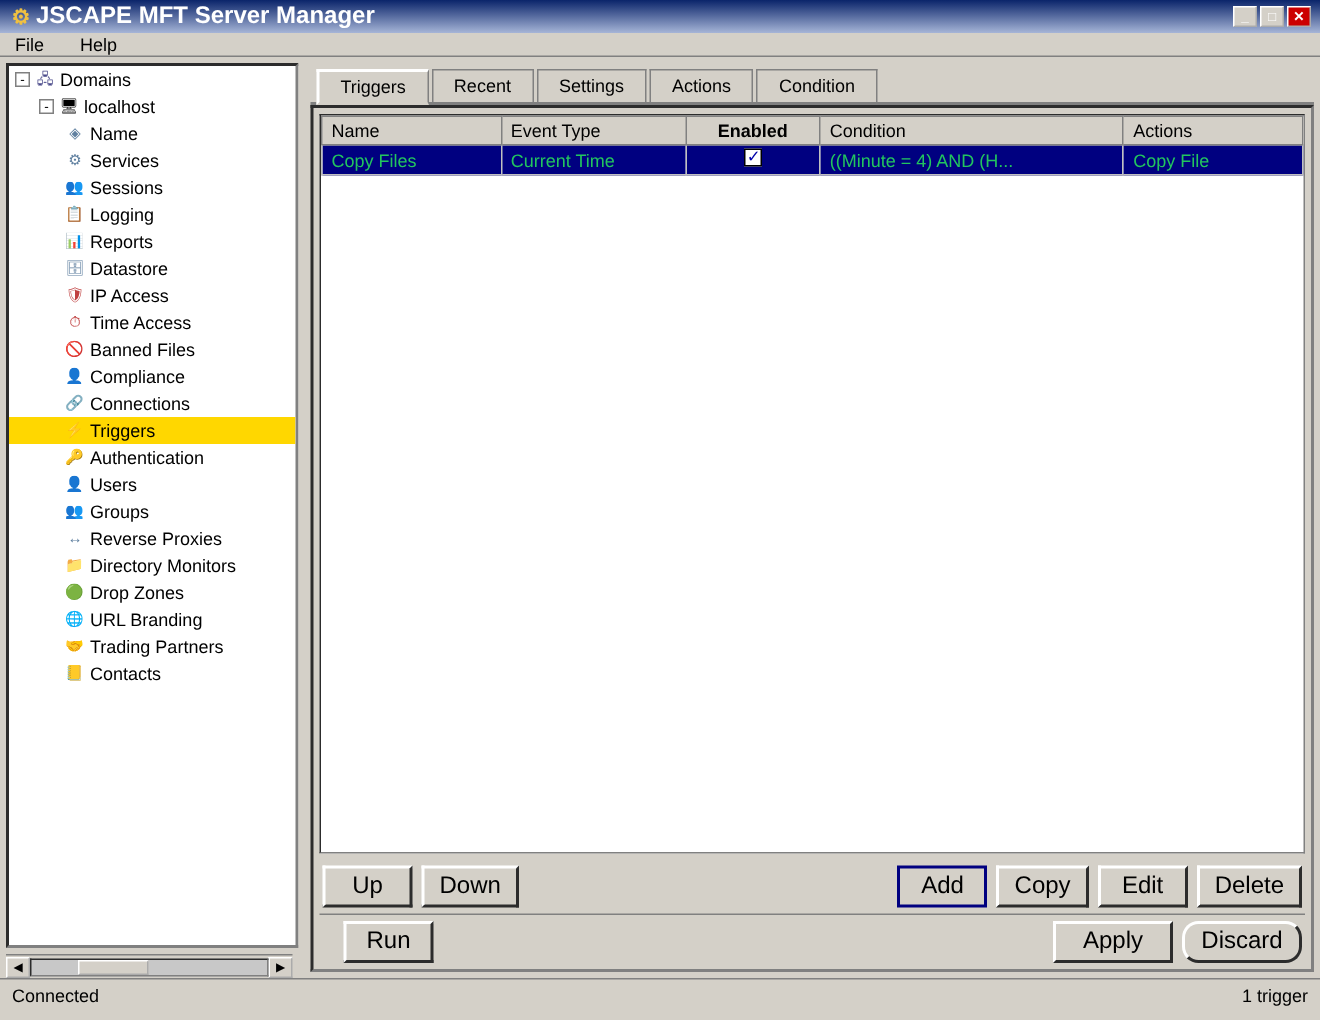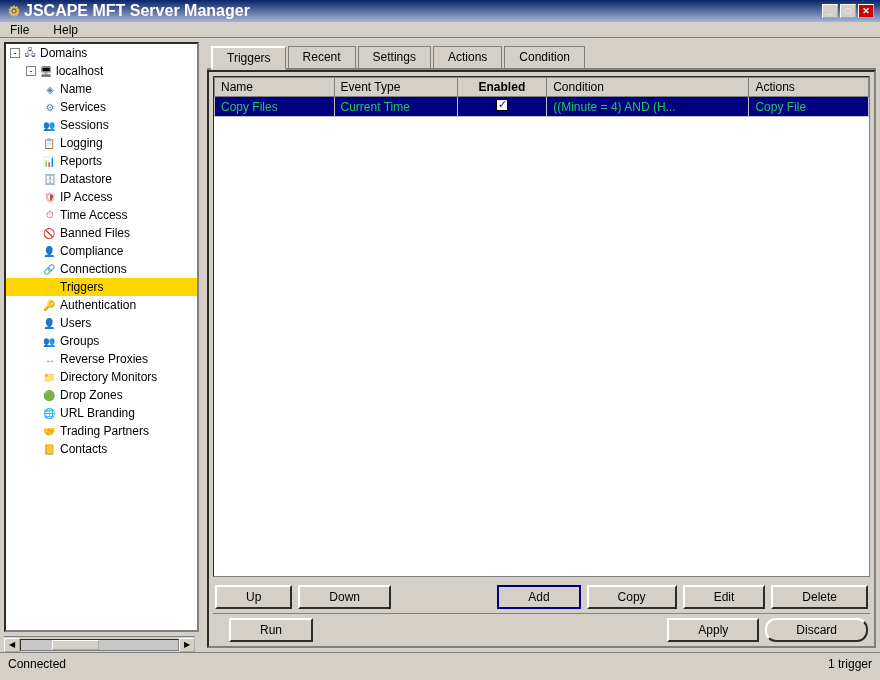--- a/index.html
+++ b/index.html
@@ -208,27 +208,27 @@
       align-items: center;
     }
     .button-row-2 {
       display: flex;
       padding: 4px 6px;
       gap: 6px;
       align-items: center;
       margin-left: 14px;
     }
     .btn {
-      padding: 3px 29px;
+      padding: 3px 10px;
       background: #d4d0c8;
       border: 2px outset #fff;
       border-right-color: #808080;
       border-bottom-color: #808080;
       cursor: pointer;
-      font-size: 12px;
+      font-size: 16px;
       min-width: 60px;
       text-align: center;
     }
     .btn-spacer { flex: 1; }
     .btn-default {
       border: 2px solid #000080;
       background: #d4d0c8;
     }
 
     

